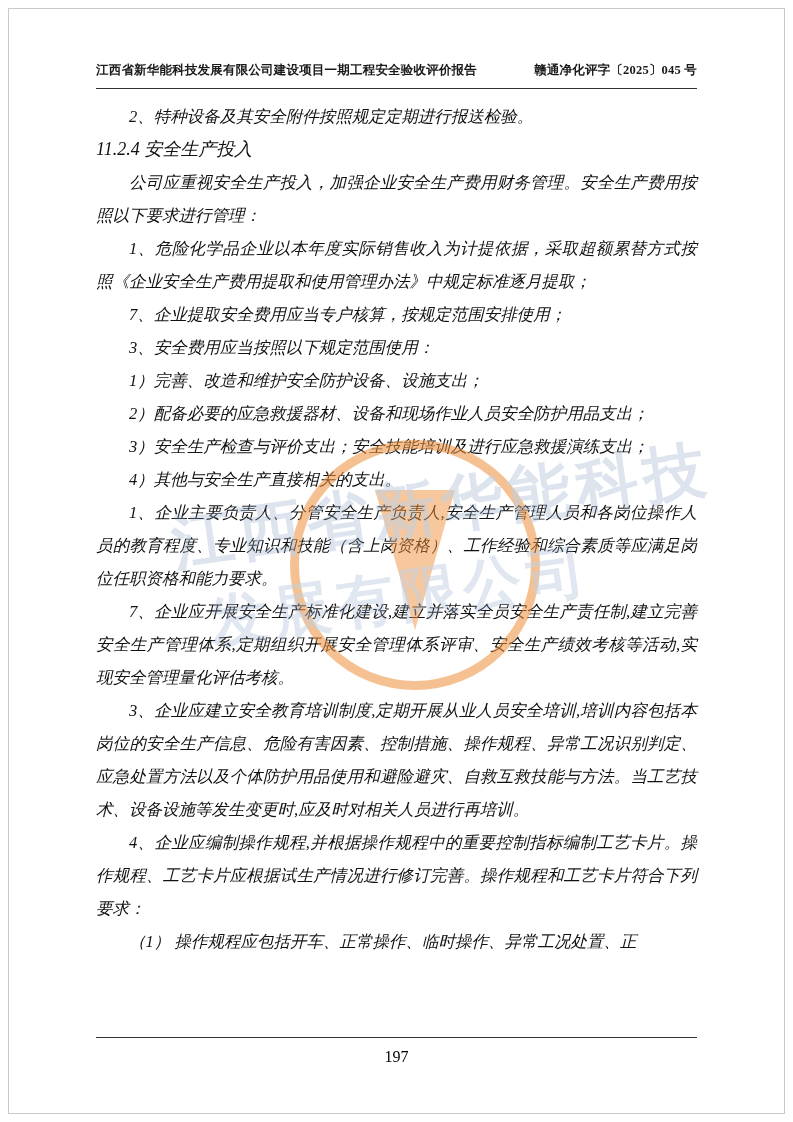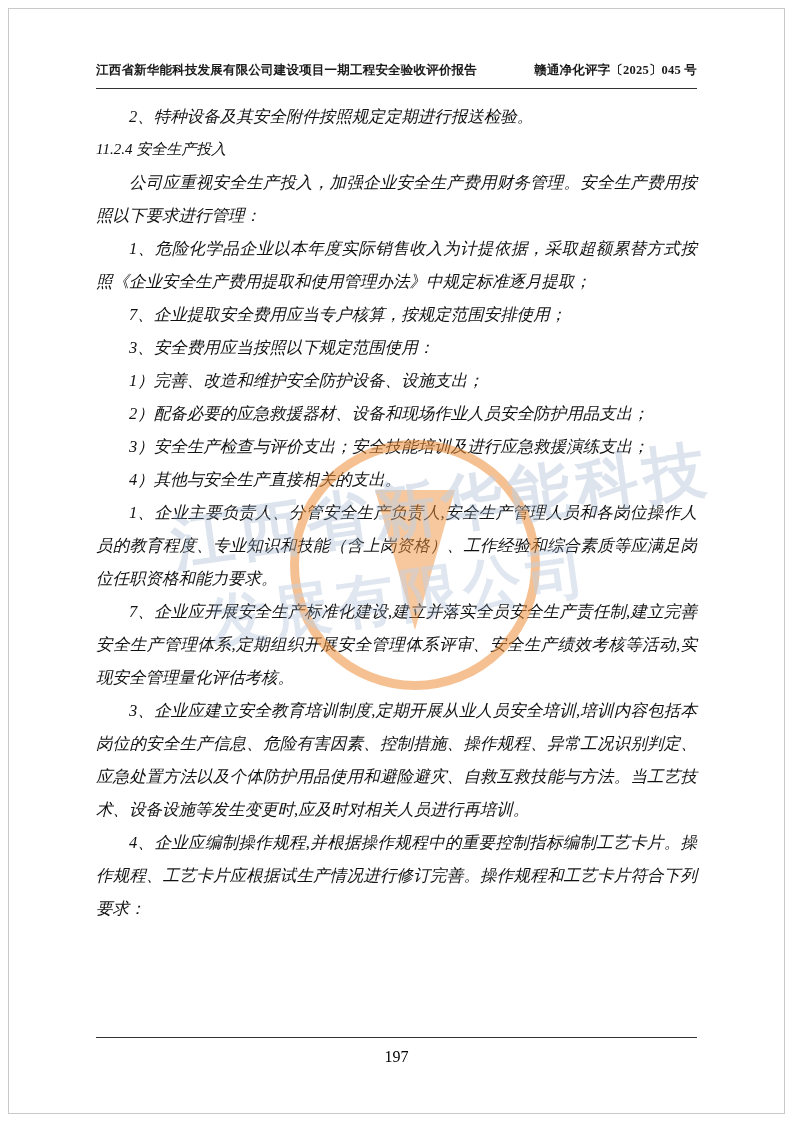--- a/index.html
+++ b/index.html
@@ -60,21 +60,21 @@
     margin: 0;
     text-align: justify;
     text-justify: inter-ideograph;
     font-style: italic;
   }
   .indent2 {
     text-indent: 2em;
   }
   .heading {
     text-indent: 0;
-    font-size: 15px;
+    font-size: 18px;
   }
   .footer-rule {
     position: absolute;
     left: 96px;
     right: 96px;
     bottom: 84px;
     border-bottom: 1px solid #333;
   }
   .footer {
     position: absolute;
@@ -167,20 +167,21 @@
     <p class="indent2">7、企业提取安全费用应当专户核算，按规定范围安排使用；</p>
     <p class="indent2">3、安全费用应当按照以下规定范围使用：</p>
     <p class="indent2">1）完善、改造和维护安全防护设备、设施支出；</p>
     <p class="indent2">2）配备必要的应急救援器材、设备和现场作业人员安全防护用品支出；</p>
     <p class="indent2">3）安全生产检查与评价支出；安全技能培训及进行应急救援演练支出；</p>
     <p class="indent2">4）其他与安全生产直接相关的支出。</p>
     <p class="indent2">1、企业主要负责人、分管安全生产负责人,安全生产管理人员和各岗位操作人员的教育程度、专业知识和技能（含上岗资格）、工作经验和综合素质等应满足岗位任职资格和能力要求。</p>
     <p class="indent2">7、企业应开展安全生产标准化建设,建立并落实全员安全生产责任制,建立完善安全生产管理体系,定期组织开展安全管理体系评审、安全生产绩效考核等活动,实现安全管理量化评估考核。</p>
     <p class="indent2">3、企业应建立安全教育培训制度,定期开展从业人员安全培训,培训内容包括本岗位的安全生产信息、危险有害因素、控制措施、操作规程、异常工况识别判定、应急处置方法以及个体防护用品使用和避险避灾、自救互救技能与方法。当工艺技术、设备设施等发生变更时,应及时对相关人员进行再培训。</p>
     <p class="indent2">4、企业应编制操作规程,并根据操作规程中的重要控制指标编制工艺卡片。操作规程、工艺卡片应根据试生产情况进行修订完善。操作规程和工艺卡片符合下列要求：</p>
+    <p class="indent2">（1） 操作规程应包括开车、正常操作、临时操作、异常工况处置、正</p>
   </div>
 
   <div class="watermark">
     <div class="wm-ring"></div>
     <div class="wm-v"></div>
     <div class="wm-text">江西省新华能科技</div>
     <div class="wm-text2">发展有限公司</div>
   </div>
 
   <div class="footer-rule"></div>

